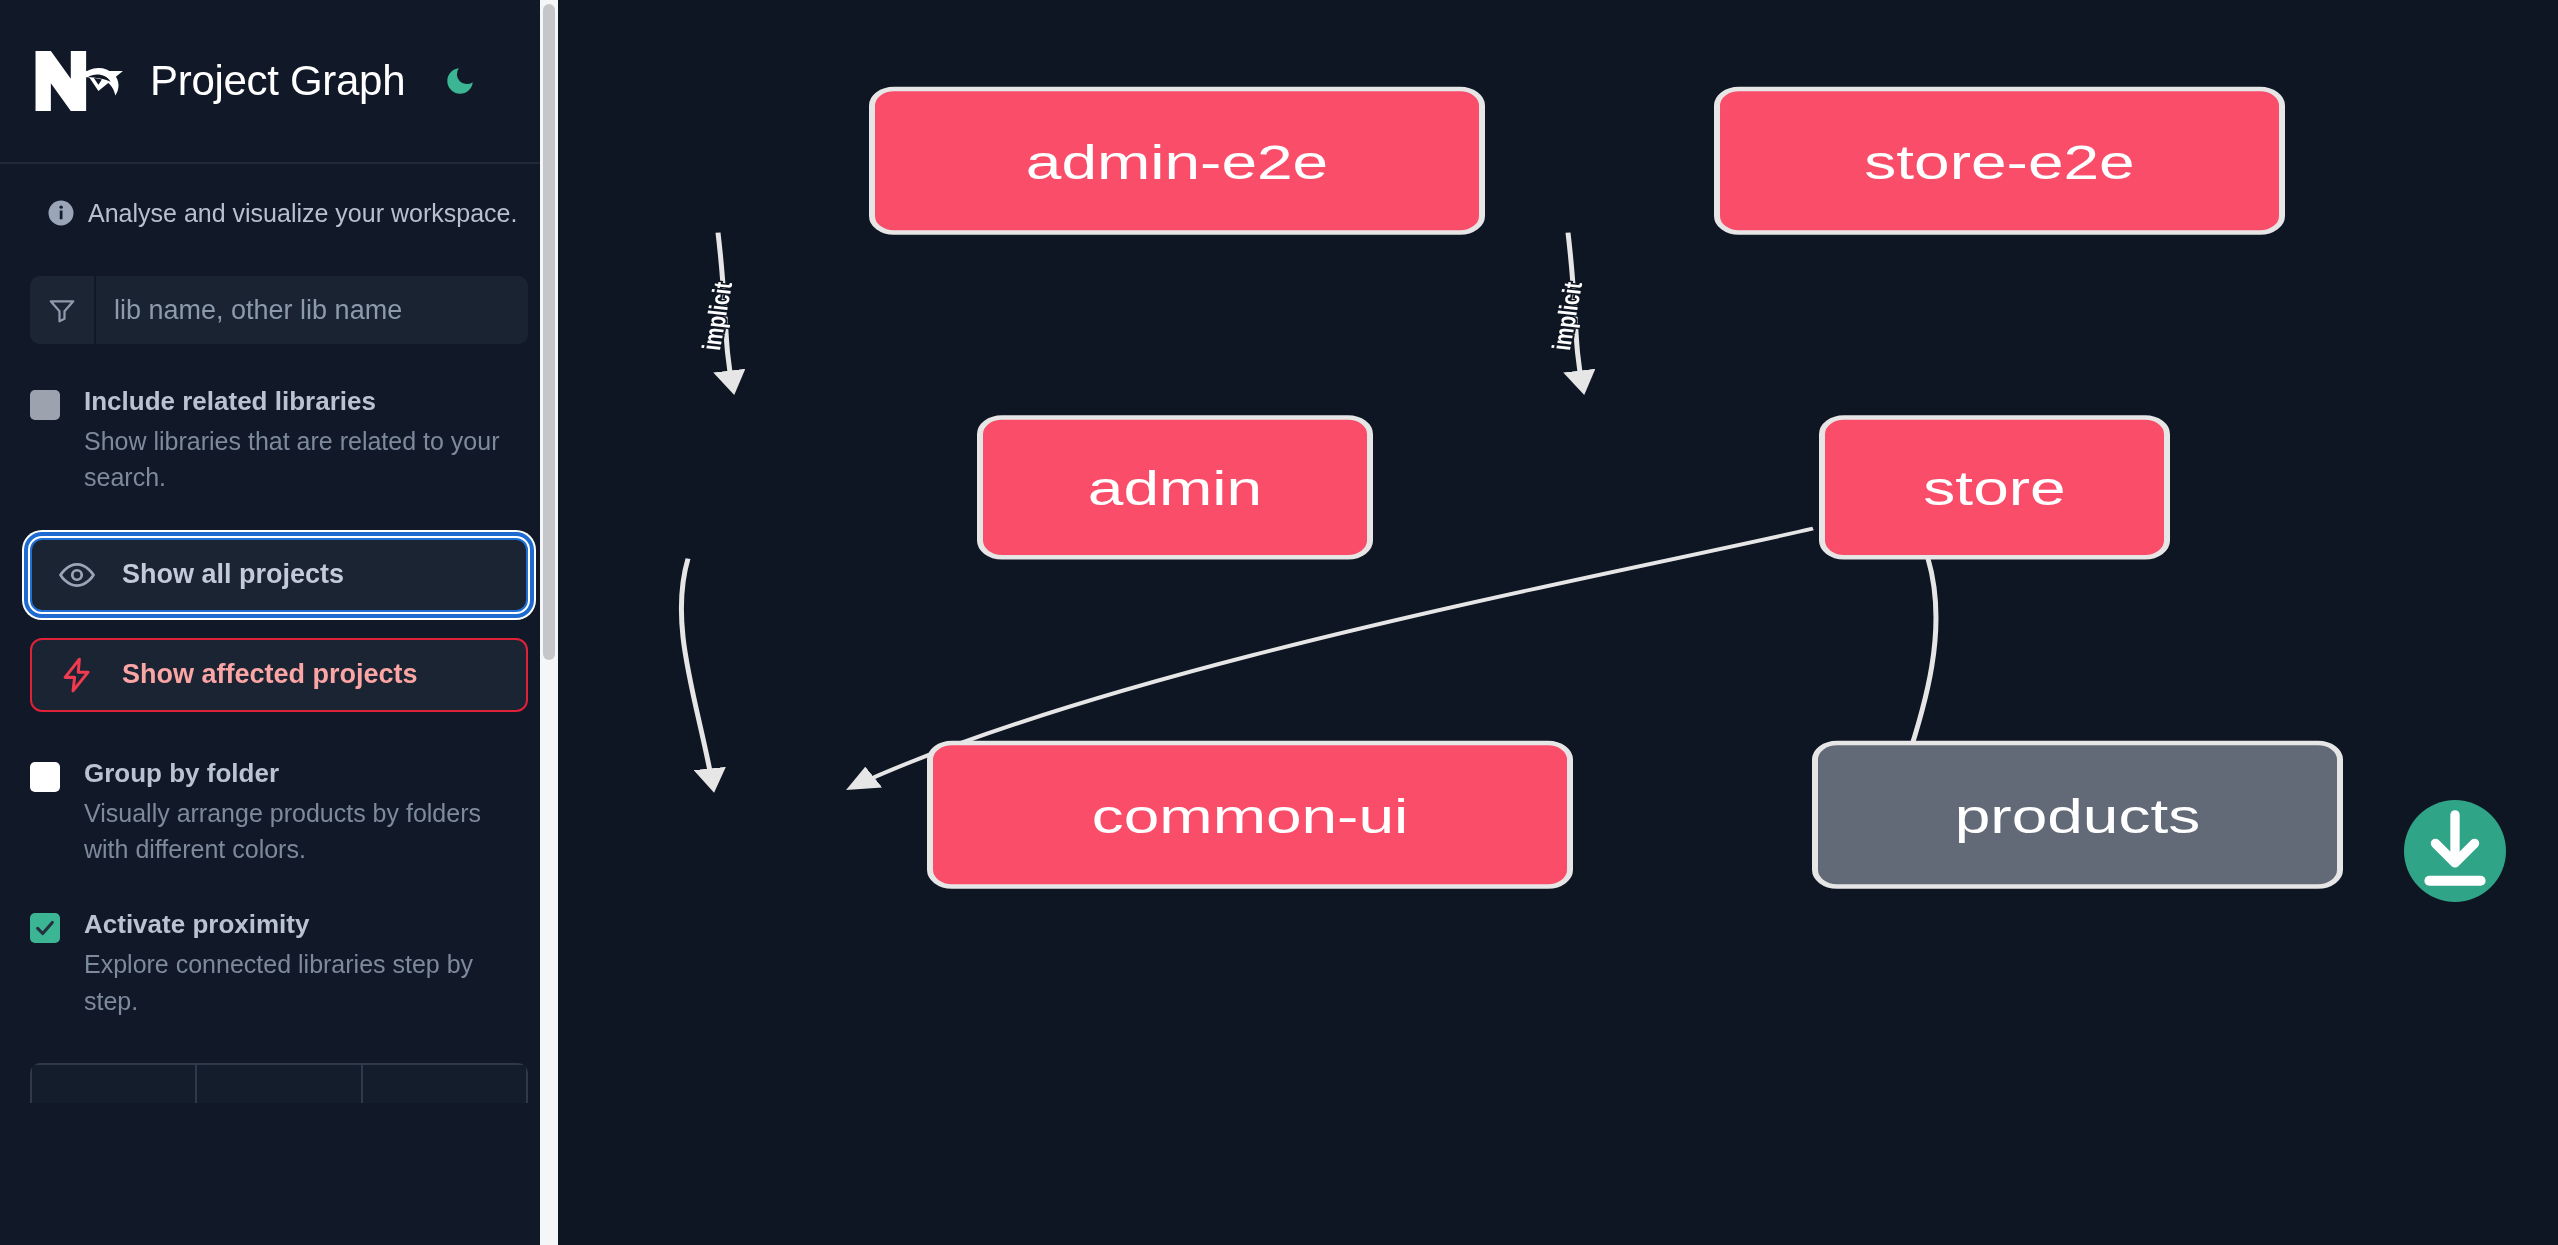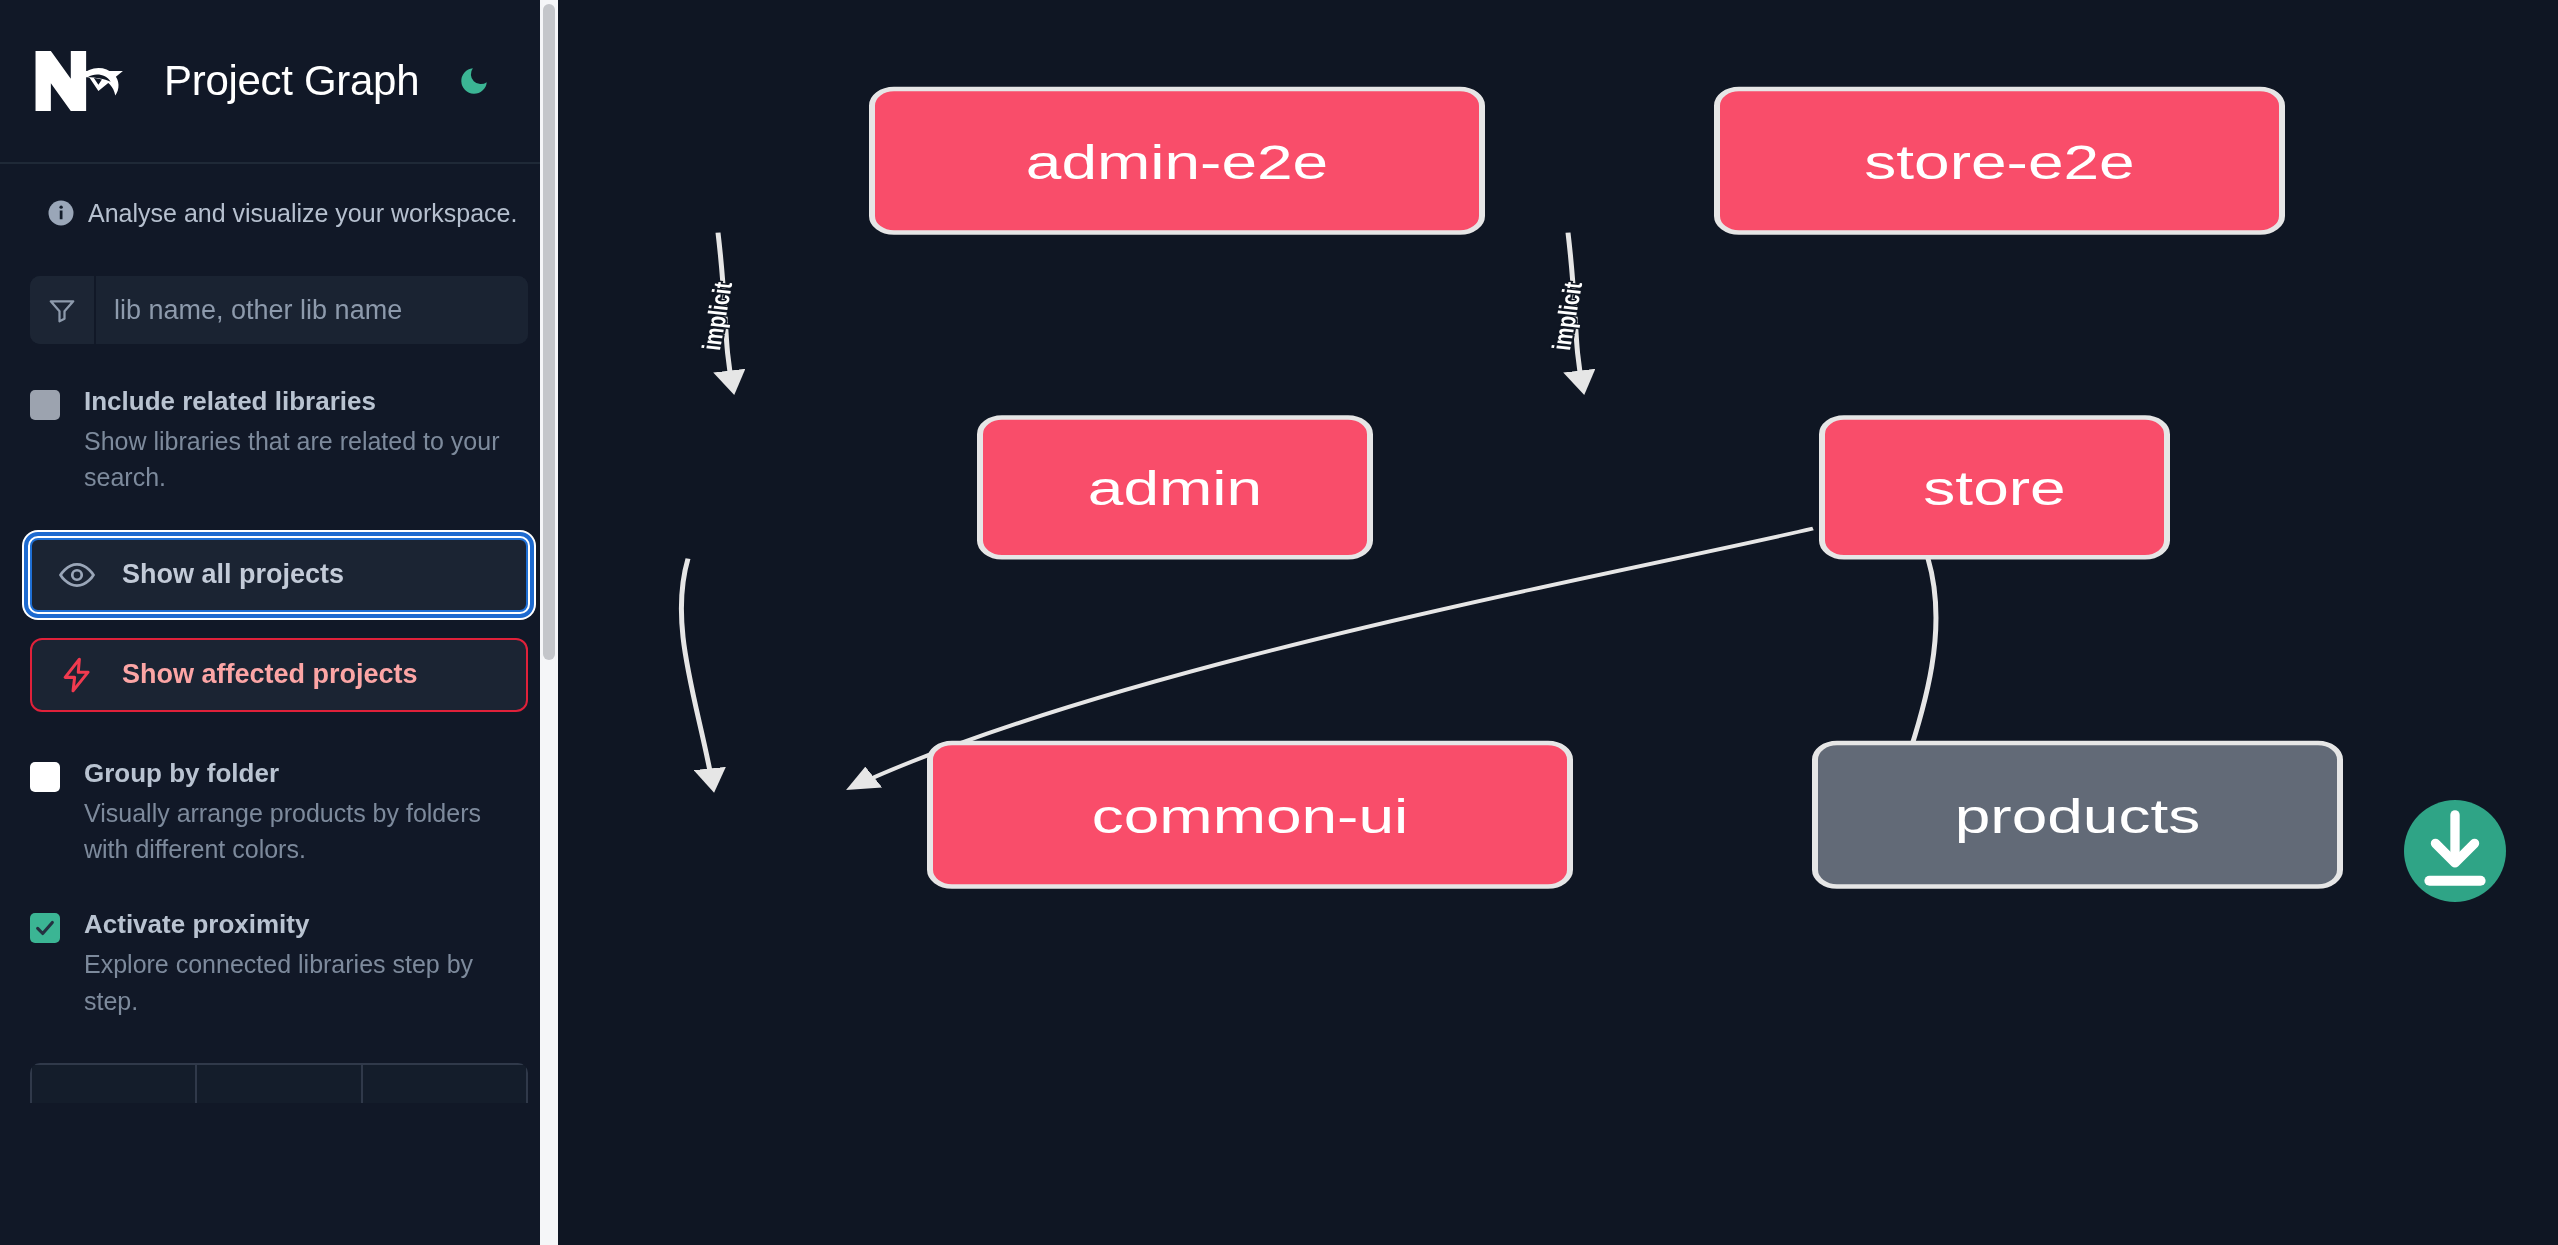--- a/index.html
+++ b/index.html
@@ -21,21 +21,21 @@
     overflow: hidden;
   }
   .sb-header {
     height: 164px;
     display: flex; align-items: center;
     padding: 0 34px;
     border-bottom: 2px solid #1f2937;
   }
   .nx-logo { width: 92px; height: 66px; flex: 0 0 92px; }
   .app-title {
-    margin-left: 38px;
+    margin-left: 24px;
     color: #ffffff;
     font-size: 42px;
     font-weight: 500;
     letter-spacing: -0.3px;
     white-space: nowrap;
   }
   .moon-btn {
     margin-left: 32px;
     width: 46px; height: 46px;
     display: flex; align-items: center; justify-content: center;
@@ -118,21 +118,20 @@
   .btn .blabel {
     margin-left: 26px;
     font-size: 27px; font-weight: 700;
     color: #c3cbd8;
   }
   .btn.focus {
     border-color: #1f6fd4;
     outline: 4px solid #1d6ad0;
     outline-offset: 2px;
     box-shadow: 0 0 0 8px #ffffff;
-    border-radius: 8px;
   }
   .btn.danger { border-color: #e0213a; }
   .btn.danger .blabel { color: #fca5a5; }
 
   .btn-group { margin-top: 42px; }
   .btn-group .btn:first-child { margin-top: 0; }
 
   .checks-block { margin-top: 44px; }
 
   .seg {

